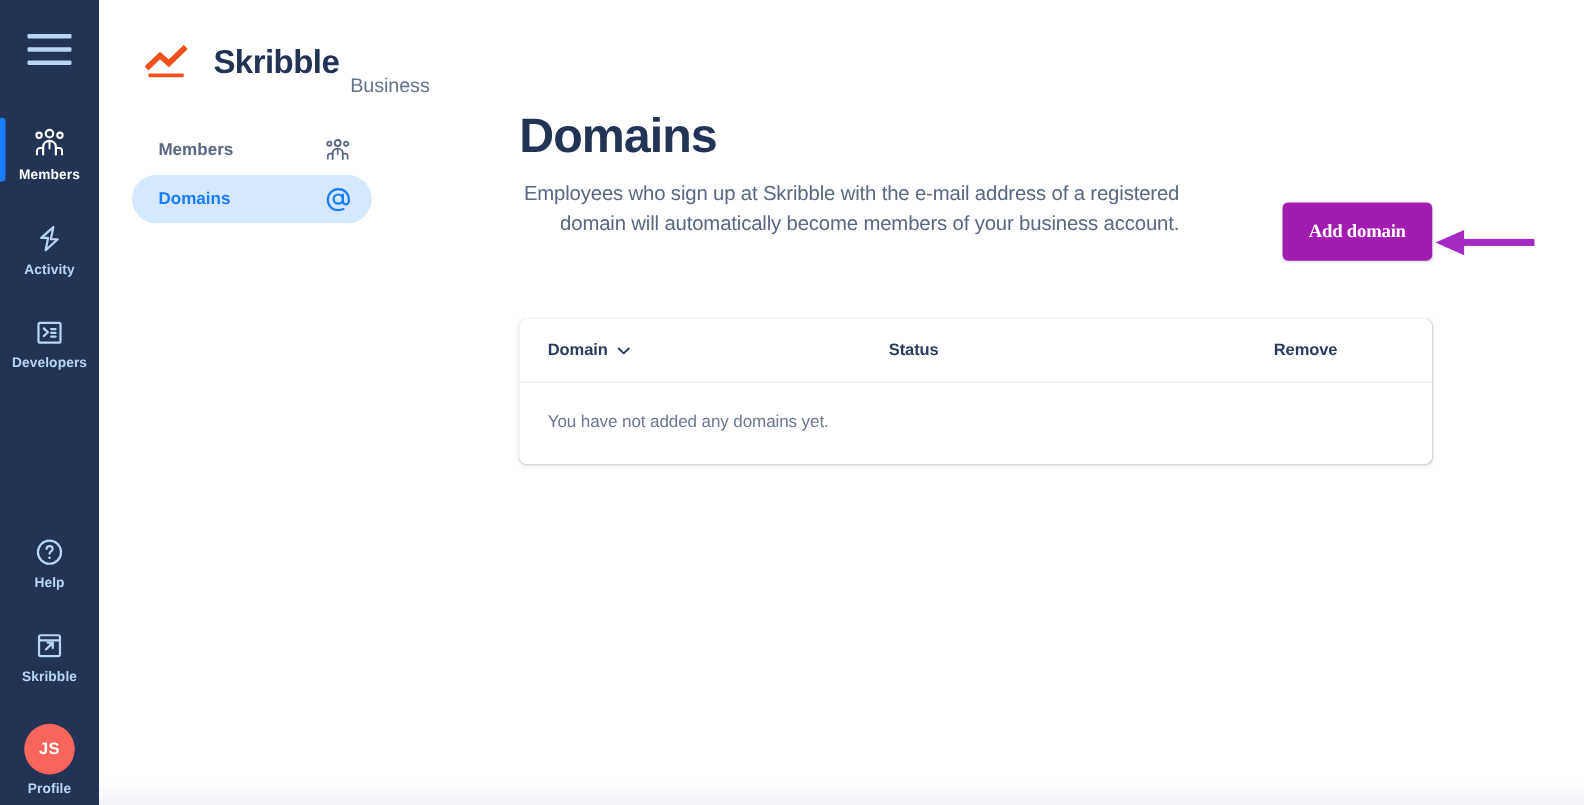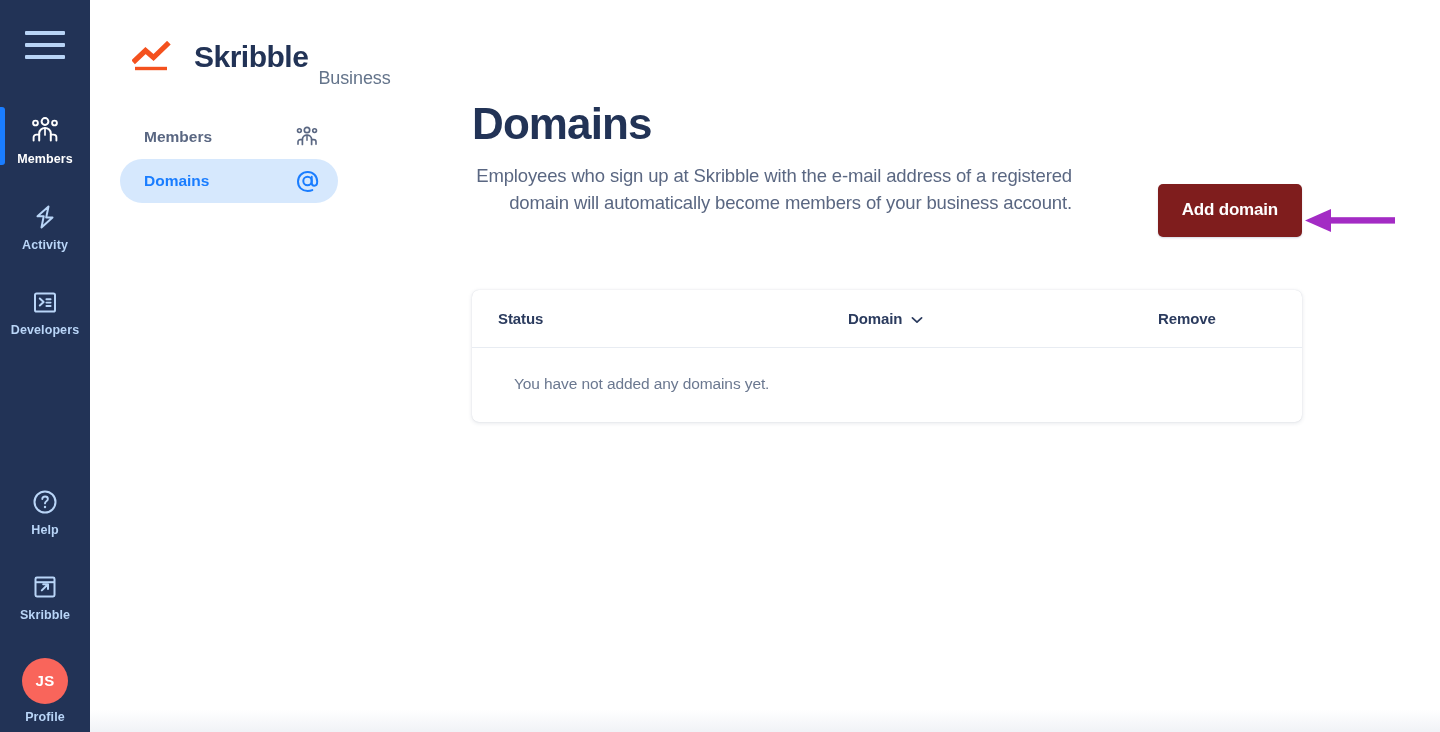--- a/index.html
+++ b/index.html
@@ -100,24 +100,24 @@
   .head-row { display:flex; align-items:flex-start; }
   .page-desc {
     margin-top:14px; width:600px;
     font-size:18.5px; line-height:27px; color:#5a6782; letter-spacing:-.15px;text-align:right;
   }
   .action-wrap {
     position:relative; margin-left:auto; padding-top:84px; padding-right:138px;
   }
   .btn-primary {
     display:inline-block;
-    background:#7f1d1d; color:#ffffff;
+    background:#a21caf; color:#ffffff;
     border:none; border-radius:5px;
     padding:16px 24px 17px;
-    font-family:Liberation Sans, sans-serif; font-size:17px; font-weight:bold; letter-spacing:-.2px;
+    font-family:Liberation Serif, serif; font-size:17px; font-weight:bold; letter-spacing:-.2px;
     cursor:pointer;
     box-shadow:0 1px 2px rgba(20,40,90,.18);
     margin-left:36px;
   }
 
   
   .annot-arrow { position:absolute; left:1305px; top:206px; pointer-events:none; }
 
   
   .card {
@@ -131,21 +131,21 @@
     display:flex; align-items:center;
     height:58px; padding:0 0 0 26px;
     border-bottom:1px solid #e8ecf2;
   }
   .th { font-size:15px; font-weight:bold; color:#2b3b5e; letter-spacing:-.1px; }
   .th.col-domain { width:310px; display:flex; align-items:center; gap:9px; }
   .th.col-status { width:350px; }
   .th.col-remove { flex:1 1 auto; }
   .sort-caret { display:block; }
   .card-body { padding:27px 26px 29px; }
-  .empty-msg { font-size:15.5px; color:#6b7890; letter-spacing:-.1px;margin-left:16px; }
+  .empty-msg { font-size:15.5px; color:#6b7890; letter-spacing:-.1px; }
 
   
   .bottom-sheen {
     position:absolute; left:0; right:0; bottom:0; height:22px;
     background:linear-gradient(to bottom, rgba(240,242,246,0) 0%, rgba(238,240,245,.85) 100%);
     pointer-events:none;
   }
 </style>
 </head>
 <body>
@@ -287,29 +287,29 @@
             <h1 class="page-title">Domains</h1>
             <p class="page-desc">Employees who sign up at Skribble with the e-mail address of a registered domain will automatically become members of your business account.</p>
           </div>
           <div class="action-wrap">
             <button class="btn-primary">Add domain</button>
           </div>
         </div>
 
         <section class="card">
           <div class="card-head">
-            <div class="th col-status">Status</div>
             <div class="th col-domain">
               <span>Domain</span>
               <span class="sort-caret">
                 <svg width="12" height="8" viewBox="0 0 12 8" fill="none">
                   <path d="M1.4 1.8 6 6.2l4.6-4.4" stroke="#2b3b5e" stroke-width="1.7" stroke-linecap="round" stroke-linejoin="round"></path>
                 </svg>
               </span>
             </div>
+            <div class="th col-status">Status</div>
             <div class="th col-remove">Remove</div>
           </div>
           <div class="card-body">
             <div class="empty-msg">You have not added any domains yet.</div>
           </div>
         </section>
 
       </main>
     </div>
 

